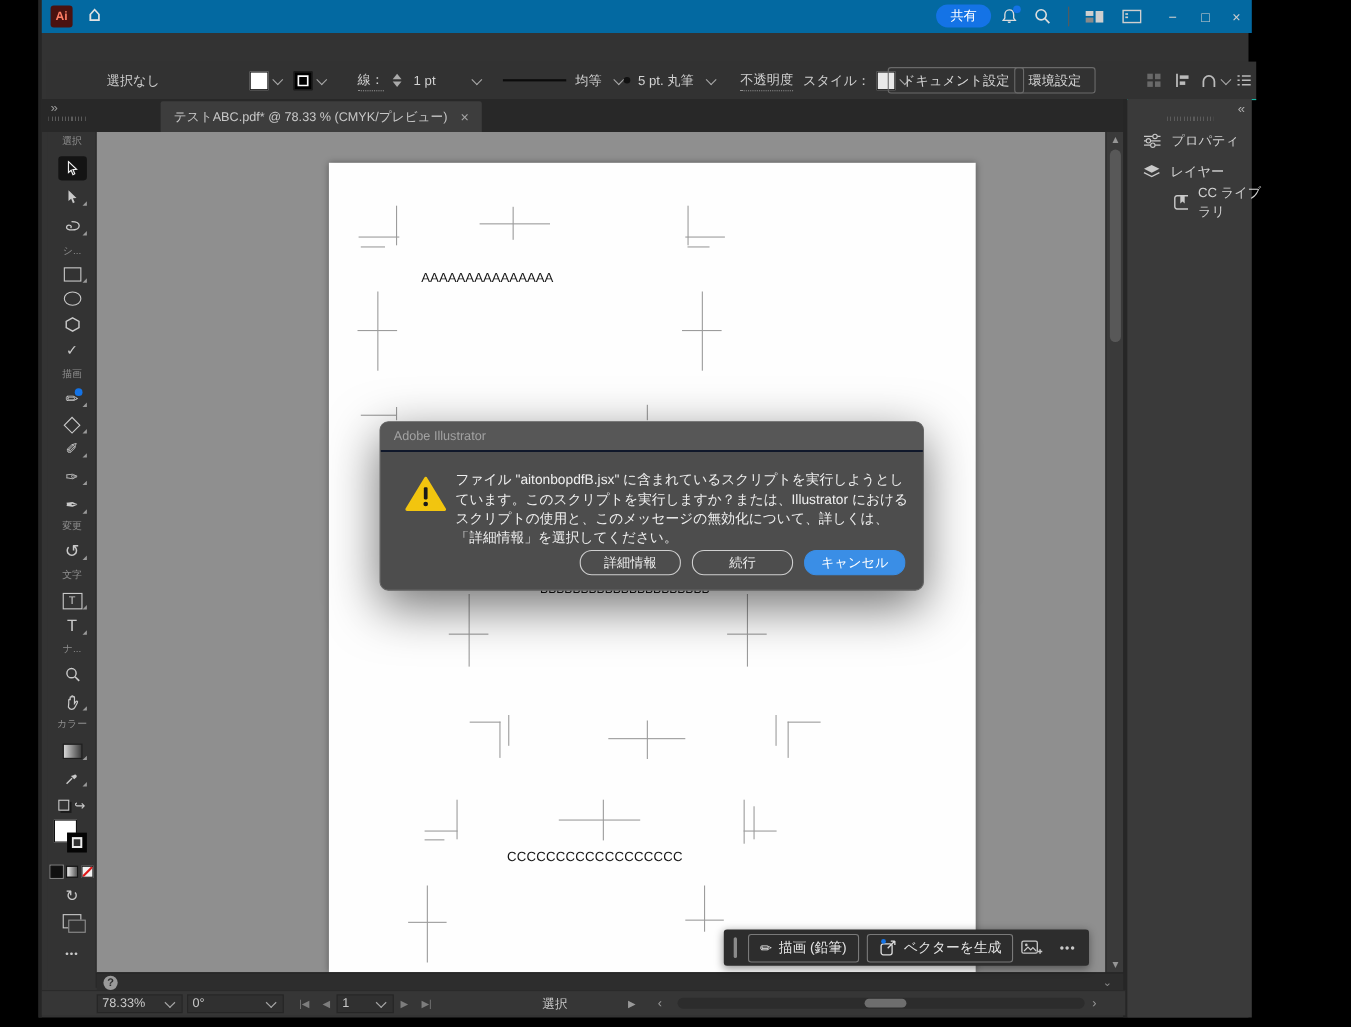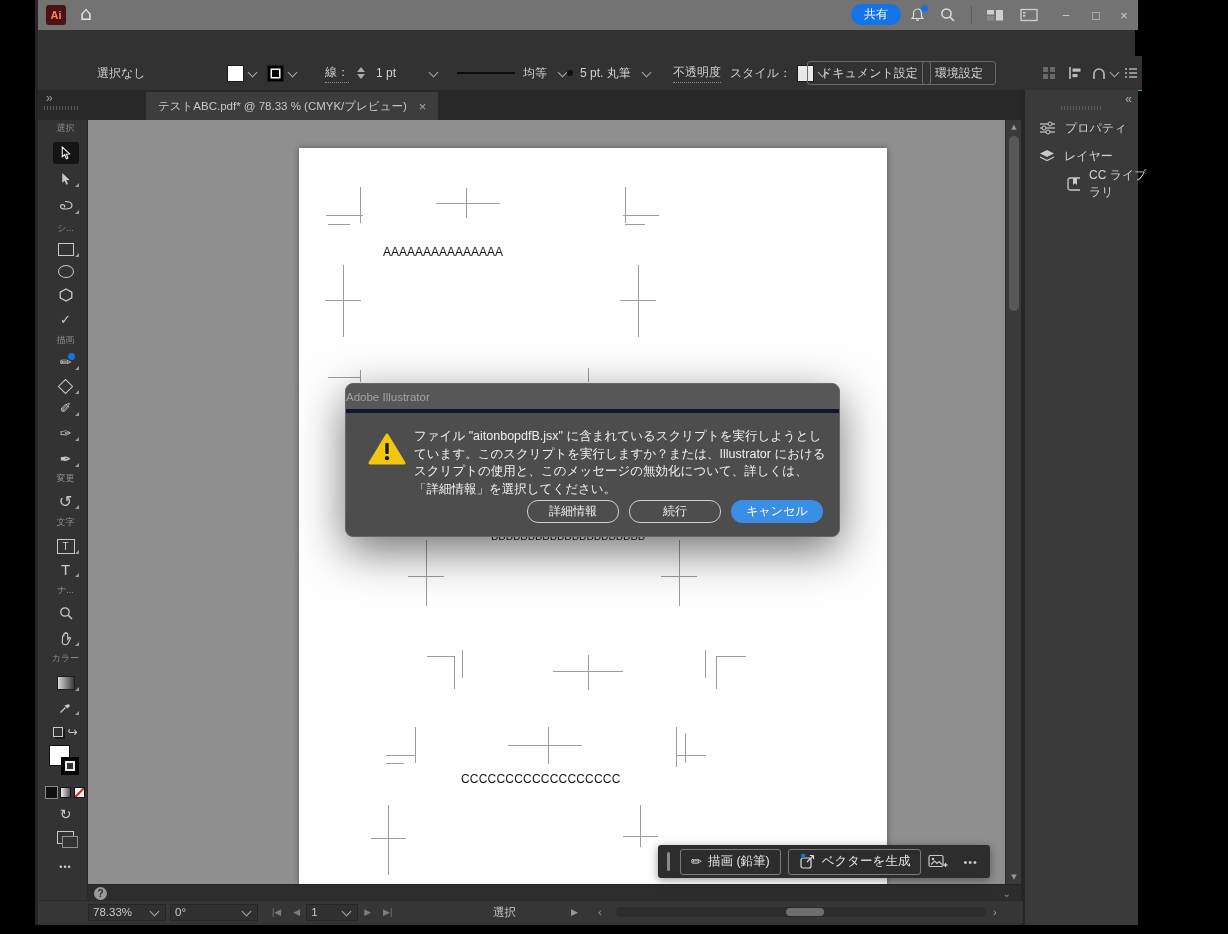--- a/index.html
+++ b/index.html
@@ -1,20 +1,20 @@
 <!DOCTYPE html>
 <html style="--accent-blue: #1473e6; --cancel-blue: #3a8ee6; --warning-yellow: #f2c50f;"><head>
 <meta charset="utf-8">
 <style>
   html,body{margin:0;padding:0;background:#000;}
   body{width:1228px;height:934px;position:relative;overflow:hidden;
        font-family:"Liberation Sans","DejaVu Sans",sans-serif;}
   .app{position:absolute;left:35px;top:0;width:1100px;height:925px;background:#333;border-left:3px solid #262626;box-sizing:border-box;}
   
-  .titlebar{position:absolute;left:0;top:0;width:1100px;height:30px;background:#737373;}
+  .titlebar{position:absolute;left:0;top:0;width:1100px;height:30px;background:#0369a1;}
   .ai-logo{position:absolute;left:8px;top:5px;width:20px;height:20px;background:#4a1210;color:#ff7d66;
            font-size:11px;font-weight:bold;display:flex;align-items:center;justify-content:center;border-radius:3px;}
   .home-ic{position:absolute;left:42px;top:2px;font-size:19px;color:#e2e2e2;font-family:"DejaVu Sans",sans-serif;}
   .share-pill{position:absolute;left:813px;top:4px;height:21px;padding:0 13px;border-radius:11px;
               background:var(--accent-blue,#1473e6);color:#fff;font-size:12px;display:flex;align-items:center;}
   .tb-ic{position:absolute;top:6px;}
   .bell-dot{position:absolute;left:11px;top:-2px;width:7px;height:7px;border-radius:50%;background:var(--accent-blue,#1473e6);}
   .tb-sep{position:absolute;left:933px;top:6px;width:1px;height:18px;background:#5a5a5a;}
   .winbtn{position:absolute;top:0;width:28px;height:30px;color:#cfcfcf;font-size:13px;display:flex;align-items:center;justify-content:center;}
   
@@ -85,21 +85,21 @@
   .hint-chev{position:absolute;right:10px;color:#8a8a8a;font-size:10px;}
   
   .statusbar{position:absolute;left:0;top:900px;width:985px;height:22px;background:#363636;border-top:1px solid #2a2a2a;}
   .sb{position:absolute;top:0;height:22px;display:flex;align-items:center;color:#c9c9c9;font-size:11.5px;}
   .sb-field{background:#303030;border:1px solid #262626;height:17px;display:flex;align-items:center;padding:0 4px;box-sizing:border-box;}
   .nav-ic{color:#7d7d7d;font-size:9px;margin:0 6px;}
   .hs-track{position:absolute;left:578px;top:6px;width:370px;height:10px;background:#2c2c2c;border-radius:5px;}
   .hs-thumb{position:absolute;left:170px;top:1px;width:38px;height:8px;background:#6e6e6e;border-radius:4px;}
   
   .dialog{position:absolute;left:307px;top:383px;width:495px;height:154px;background:#4d4d4d;border:1px solid #666;border-radius:8px;box-shadow:0 14px 45px rgba(0,0,0,.55);z-index:10;box-sizing:border-box;}
-  .dlg-head{height:25px;background:#575757;border-radius:7px 7px 0 0;display:flex;align-items:center;color:#a2a2a2;font-size:11.5px;border-bottom:4px solid #0f172a;}
+  .dlg-head{height:25px;background:#575757;border-radius:7px 7px 0 0;display:flex;align-items:center;padding-left:12px;color:#a2a2a2;font-size:11.5px;border-bottom:2px solid #0f172a;}
   .dlg-msg{position:absolute;left:68px;top:44px;width:418px;color:#efefef;font-size:12.5px;line-height:17.5px;}
   .dlg-btns{position:absolute;right:16px;bottom:13px;display:flex;gap:10px;}
   .dlg-btn{height:21px;min-width:62px;padding:0 14px;border:1.5px solid #cfcfcf;border-radius:11px;background:transparent;color:#ededed;font-size:12px;display:flex;align-items:center;justify-content:center;}
   .dlg-btn.primary{background:var(--cancel-blue,#3a8ee6);border-color:var(--cancel-blue,#3a8ee6);color:#fff;}
 </style>
 </head>
 <body>
 
 <div class="app">
 

